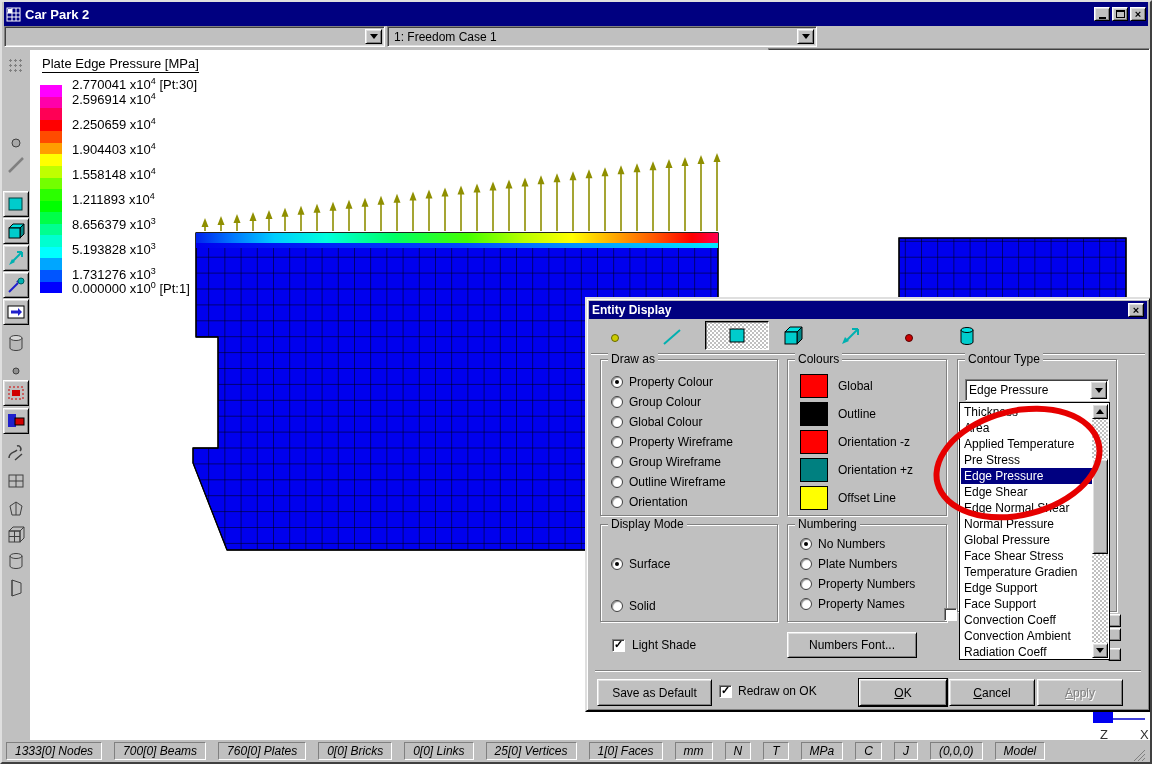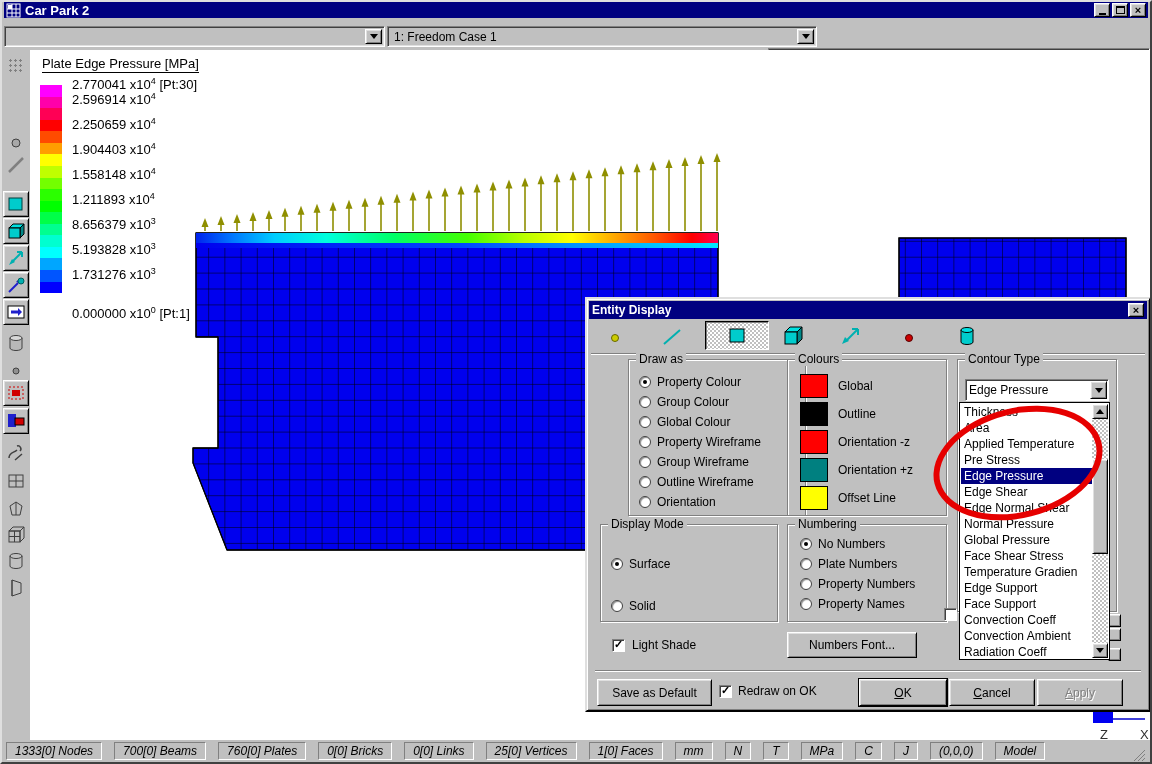--- a/index.html
+++ b/index.html
@@ -7,21 +7,21 @@
   .screen{position:relative;width:1152px;height:764px;background:var(--face,#c0c0c0);
     border:2px solid;border-color:#dfdfdf #404040 #404040 #dfdfdf;overflow:hidden;
     font-size:12px;color:#000;}
   .abs{position:absolute;}
   .raised{background:var(--face,#c0c0c0);border:1px solid;border-color:#fff #000 #000 #fff;
     box-shadow:inset 1px 1px 0 #dfdfdf,inset -1px -1px 0 #808080;}
   .pressed{background-image:repeating-conic-gradient(#fff 0 25%,#c0c0c0 0 50%);background-size:4px 4px;
     border:1px solid;border-color:#000 #fff #fff #000;box-shadow:inset 1px 1px 0 #808080;}
   .sunken{border:1px solid;border-color:#808080 #fff #fff #808080;box-shadow:inset 1px 1px 0 #404040,inset -1px -1px 0 #dfdfdf;}
   
-  .titlebar{position:absolute;left:2px;top:0;right:2px;height:16px;background:var(--navy,#000080);
+  .titlebar{position:absolute;left:2px;top:0;right:2px;height:24px;background:var(--navy,#000080);
     display:flex;align-items:center;padding:0 2px;}
   .titlebar .title{color:#fff;font-weight:bold;font-size:13px;margin-left:4px;}
   .win-btns{margin-left:auto;display:flex;gap:2px;}
   .winbtn{width:16px;height:14px;display:flex;align-items:center;justify-content:center;font-size:11px;font-weight:bold;}
   .glyph-min{width:7px;height:2px;background:#000;margin-top:7px;}
   .glyph-max{width:9px;height:8px;border:1px solid #000;border-top-width:2px;}
   
   .combo{position:absolute;top:24px;height:21px;background:#c0c0c0;}
   .combo .val{position:absolute;left:2px;top:2px;bottom:2px;right:19px;display:flex;align-items:center;
     padding-left:4px;white-space:nowrap;overflow:hidden;}
@@ -387,21 +387,21 @@
           <div class="legend-label" style="top: 116px;"><span>1.558148</span><span> x10</span><sup>4</sup><span></span></div>
 
           <div class="legend-label" style="top: 141px;"><span>1.211893</span><span> x10</span><sup>4</sup><span></span></div>
 
           <div class="legend-label" style="top: 166px;"><span>8.656379</span><span> x10</span><sup>3</sup><span></span></div>
 
           <div class="legend-label" style="top: 191px;"><span>5.193828</span><span> x10</span><sup>3</sup><span></span></div>
 
           <div class="legend-label" style="top: 216px;"><span>1.731276</span><span> x10</span><sup>3</sup><span></span></div>
 
-          <div class="legend-label" style="top: 255px; text-align: center;"><span>0.000000</span><span> x10</span><sup>0</sup><span> [Pt:1]</span></div>
+          <div class="legend-label" style="top: 230px; text-align: center;"><span>0.000000</span><span> x10</span><sup>0</sup><span> [Pt:1]</span></div>
         </div>
     </div>
   </div>
 
   <div class="dialog">
     <div class="dlg-title">
       <span>Entity Display</span>
       <div class="dlg-x raised">
           <span>×</span>
         </div>
@@ -436,21 +436,21 @@
       <svg width="20" height="20">
           <circle cx="10" cy="11" r="3.5" fill="#cc0000" stroke="#550000"></circle>
         </svg></div>
     <div class="abs" style="left:368px;top:24px;">
       <svg width="24" height="26">
           <path d="M6 7 v12 a6 2.5 0 0 0 12 0 v-12" fill="#00cccc" stroke="#000"></path>
           <ellipse cx="12" cy="7" rx="6" ry="2.5" fill="#00e0e0" stroke="#000"></ellipse>
         </svg></div>
     <div class="sep" style="left:4px;right:4px;top:54px;"></div>
 
-    <div class="groupbox" style="left:13px;top:60px;width:178px;height:157px;padding:12px 0 1px 10px;margin-left:28px;">
+    <div class="groupbox" style="left:13px;top:60px;width:178px;height:157px;padding:12px 0 1px 10px;">
       <span class="group-label">Draw as</span>
       <div>
 
           <div class="radio-row selected">
             <span class="radio">
               <span class="radio-dot"></span>
             </span>
             <span>Property Colour</span>
           </div>
 

